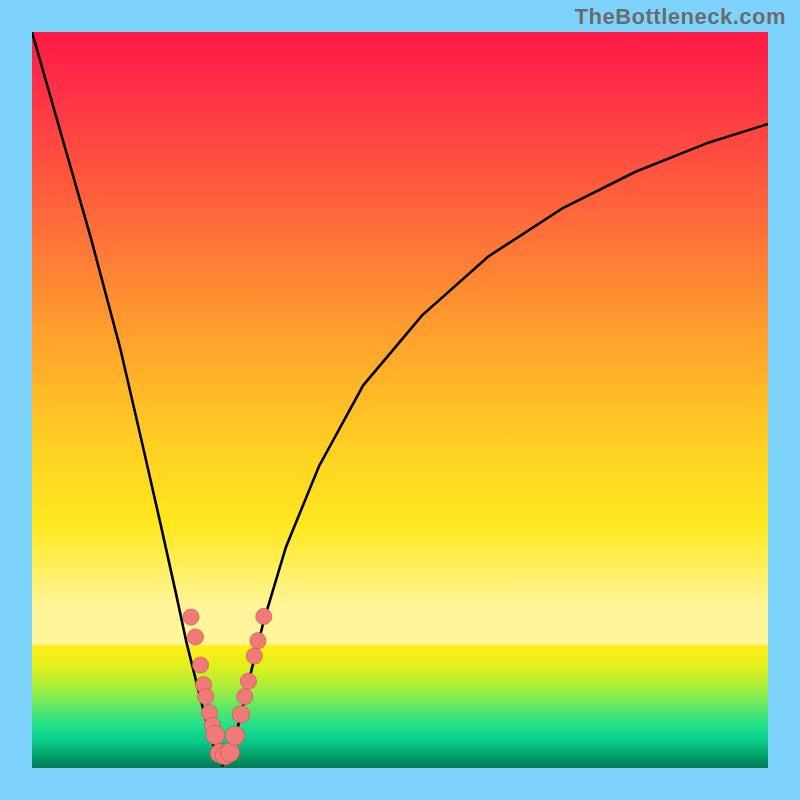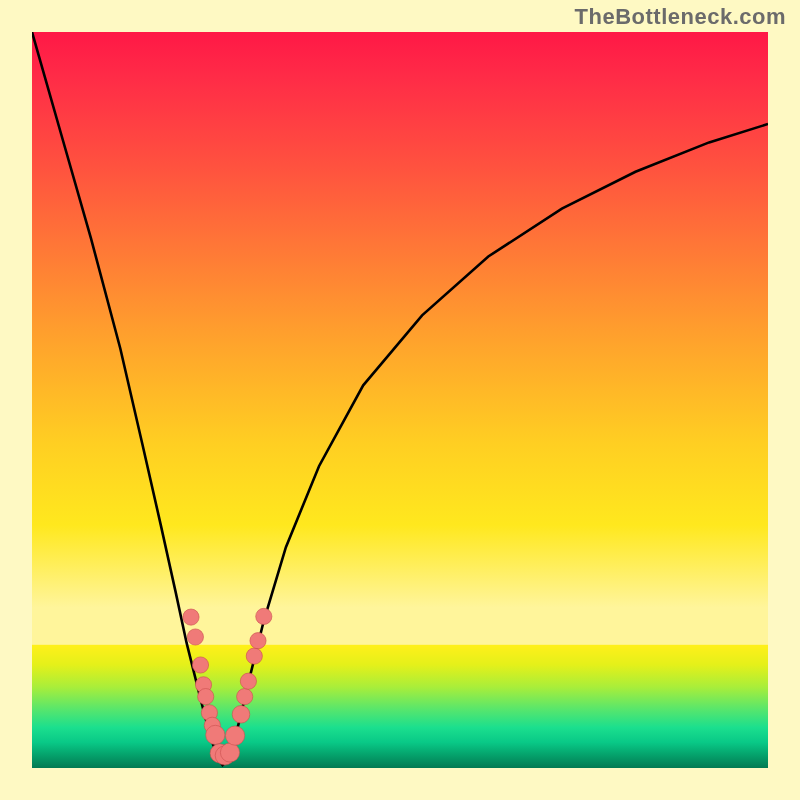--- a/index.html
+++ b/index.html
@@ -10,21 +10,21 @@
     background: #000;
     overflow: hidden;
     font-family: Arial, Helvetica, sans-serif;
   }
   .frame {
     position: absolute;
     top: 0;
     left: 0;
     width: 800px;
     height: 800px;
-    background: #fef9c3;
+    background: #7dd3fc;
   }
   .plot-clip {
     position: absolute;
     top: 32px;
     left: 32px;
     width: 736px;
     height: 736px;
     overflow: hidden;
   }
   .gradient {

